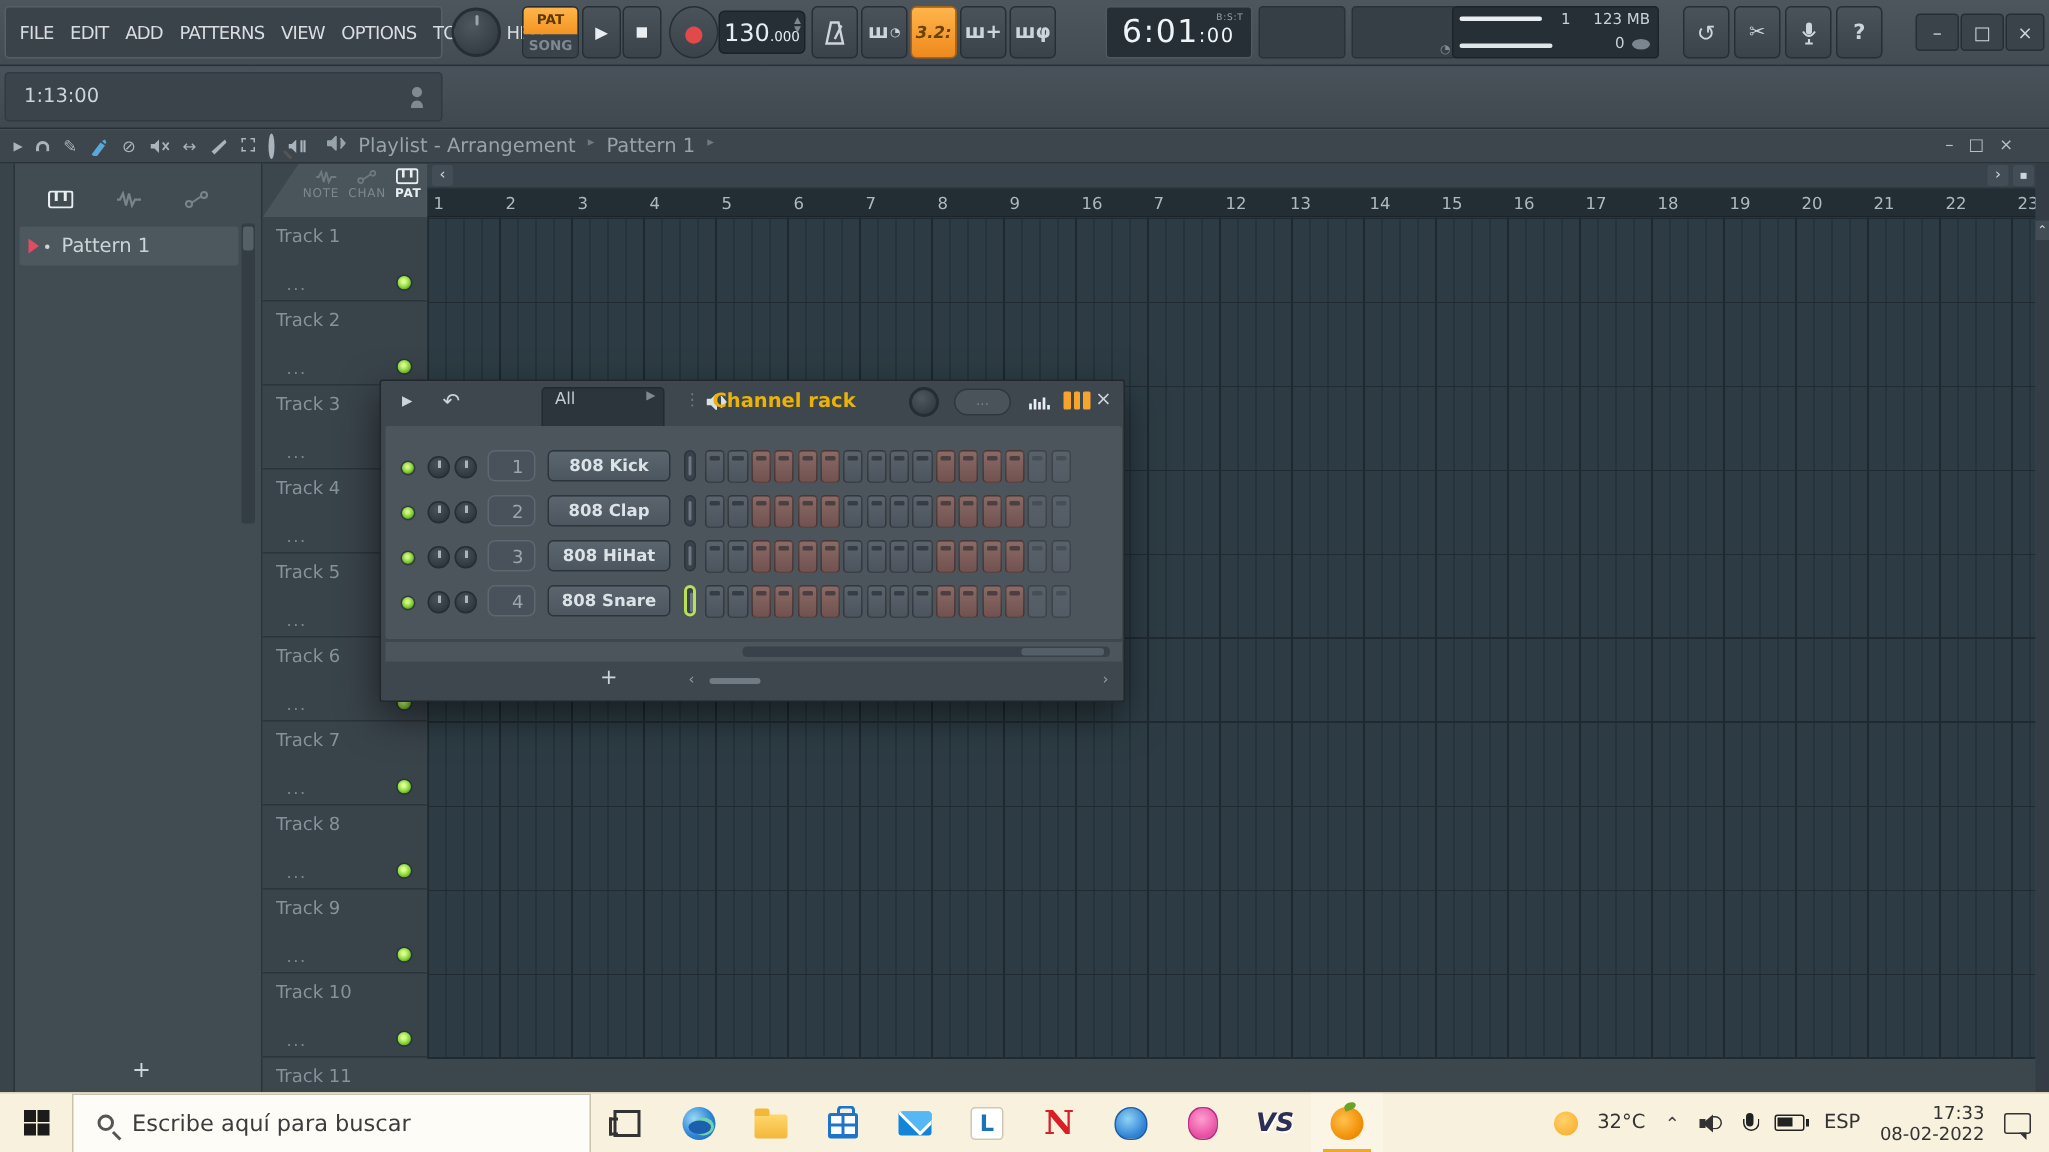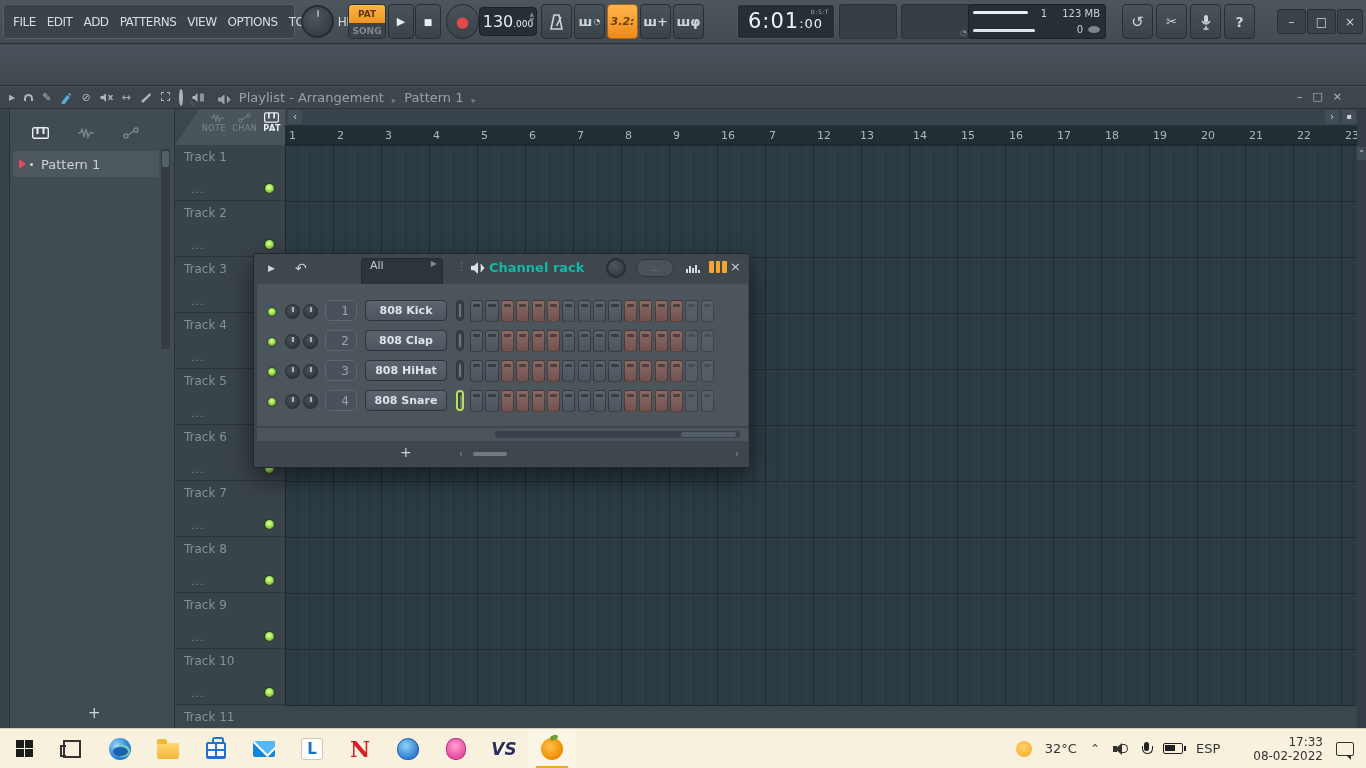--- a/index.html
+++ b/index.html
@@ -67,21 +67,21 @@
   #patsel .spin { position:absolute; right:3px; top:4px; font-size:6px; color:#5b656d; line-height:7px; }
   #news { position:absolute; left:1288px; top:47px; width:72px; height:36px; background:#3b434b; border:1px solid #2b333a;
           border-radius:3px; color:#a8b2ba; font-size:9px; padding:4px 0 0 6px; line-height:12px; }
   #news .ar { position:absolute; right:3px; top:13px; color:#7d878f; font-size:9px; }
 
   
   #playlist { position:absolute; left:0; top:87px; width:1366px; height:641px; background:#3c464d; }
   #pl-title { position:absolute; left:0; top:0; width:1366px; height:22px; background:#3d454d; border-bottom:1px solid #2b333a;
               display:flex; align-items:center; font-size:11px; color:#9ba5ac; }
   #pl-title .ticon { margin-left:9px; color:#aab4bb; font-size:11px; }
-  #pl-crumb { margin-left:14px; font-size:13px; color:#98a2a9; display:flex; gap:8px; align-items:flex-end; }
+  #pl-crumb { margin-left:14px; font-size:13px; color:#98a2a9; display:flex; gap:8px; align-items:flex-start; }
   #pl-winctl { position:absolute; right:14px; top:3px; color:#b6c0c6; font-size:11px; letter-spacing:10px; }
   #pl-side { position:absolute; left:10px; top:22px; width:165px; height:619px; background:#414b52; border-right:1px solid #2b333a; }
   #pl-edge { position:absolute; left:0; top:22px; width:10px; height:619px; background:#39434a; border-right:1px solid #2b333a; }
   #side-tabs { position:absolute; left:0; top:8px; width:165px; height:32px; display:flex; gap:28px; padding-left:22px; align-items:center; }
   #pattern-item { position:absolute; left:3px; top:42px; width:146px; height:26px; background:#4d575e; border-radius:2px;
                   color:#ccd3d8; font-size:13px; display:flex; align-items:center; }
   #pattern-item .tri { width:0; height:0; border-left:7px solid #e14b63; border-top:5px solid transparent; border-bottom:5px solid transparent; margin:0 4px 0 6px; }
   #pattern-item .dot { width:3px; height:3px; background:#cdd4da; border-radius:50%; margin-right:8px; }
   #side-sb { position:absolute; right:4px; top:40px; width:9px; height:200px; background:#343d44; border-radius:2px; }
   #side-sb .th { position:absolute; top:2px; left:1px; width:7px; height:16px; background:#555f66; border-radius:2px; }
@@ -112,21 +112,21 @@
   #pl-vsb { position:absolute; right:0; top:22px; width:9px; height:619px; background:#343d45; }
   #pl-vsb .up { position:absolute; top:38px; left:0; width:9px; height:13px; background:#434d55; color:#cdd4da; font-size:8px; text-align:center; line-height:13px; }
 
   
   #rack { position:absolute; left:253px; top:253px; width:497px; height:215px; background:#3e464e;
           border:1px solid #20272d; border-radius:2px; box-shadow:0 10px 26px rgba(0,0,0,.5); }
   #rack-title { position:absolute; left:0; top:0; width:100%; height:28px; display:flex; align-items:center; color:#cdd4da; }
   #rack-filter { position:absolute; left:107px; top:4px; width:82px; height:34px; background:#2c343c; border:1px solid #232a31;
                  border-radius:3px; color:#c3cbd1; font-size:11px; display:flex; align-items:flex-start; padding-left:8px; }
   #rack-filter .ar { position:absolute; right:5px; font-size:8px; color:#7f8991; }
-  #rack-name { position:absolute; left:235px; top:6px; font-size:13px; font-weight:bold; color:#14b8a6; }
+  #rack-name { position:absolute; left:221px; top:6px; font-size:13px; font-weight:bold; color:#eab308; }
   #rack-knob { position:absolute; left:355px; top:4px; width:20px; height:20px; }
   #rack-disp { position:absolute; left:382px; top:5px; width:38px; height:18px; background:#4a525a; border:1px solid #30383f;
                border-radius:9px; color:#79838b; font-size:9px; display:flex; align-items:center; justify-content:center; }
   #rack-body { position:absolute; left:3px; top:30px; width:491px; height:142px; background:#4c545c; border-radius:2px; }
   .ch-row { position:absolute; left:0; width:491px; height:30px; }
   .ch-led { position:absolute; left:10px; top:11px; width:10px; height:10px; border-radius:50%;
             background:radial-gradient(circle at 45% 40%, #d2f57f 15%, #7ecb33 55%, #38640f 90%); border:1.5px solid #323b42; }
   .ch-knob { position:absolute; top:8px; width:15px; height:15px; border-radius:50%;
              background:radial-gradient(circle at 42% 35%, #49525a, #2f373e 75%); border:1px solid #262d33; }
   .ch-knob::after { content:""; position:absolute; left:6px; top:2px; width:1.5px; height:5px; background:#aab4bb; }
@@ -193,21 +193,21 @@
   .spk { width:16px; height:14px; position:relative; }
   .spk::before { content:""; position:absolute; left:0; top:4px; width:4px; height:6px; background:#333; }
   .spk::after { content:""; position:absolute; left:2px; top:1px; border-right:7px solid #333; border-top:6px solid transparent; border-bottom:6px solid transparent; }
   .spk i { position:absolute; right:1px; top:2px; width:7px; height:9px; border:1.5px solid #333; border-left:none; border-radius:0 7px 7px 0; }
   .micro { width:8px; height:12px; position:relative; margin-top:-2px;}
   .micro::before { content:""; position:absolute; left:2px; top:0; width:5px; height:9px; background:#222; border-radius:3px; }
   .micro::after { content:""; position:absolute; left:0; top:4px; width:9px; height:7px; border:1.5px solid #222; border-top:none; border-radius:0 0 6px 6px; }
   .batt { width:20px; height:11px; border:1.5px solid #222; border-radius:2px; position:relative; }
   .batt::after { content:""; position:absolute; right:-4px; top:2px; width:2px; height:5px; background:#222; }
   .batt i { position:absolute; left:1px; top:1px; width:10px; height:6px; background:#222; }
-  #clockblock { text-align:right; font-size:12px; line-height:14px;margin-left:20px; }
+  #clockblock { text-align:right; font-size:12px; line-height:14px; }
   .bubble { width:18px; height:14px; border:1.5px solid #333; border-radius:2px; position:relative; }
   .bubble::after { content:""; position:absolute; right:2px; bottom:-5px; border-top:5px solid #333; border-left:5px solid transparent; }
 
   svg.ic { display:block; }
 </style>
 </head>
 <body>
 
 <div id="root">
 
@@ -301,20 +301,26 @@
       </div>
     <div class="winctl" style="left:1307px;">
         <span>□</span>
       </div>
     <div class="winctl" style="left:1337px; width:26px;">
         <span>×</span>
       </div>
   </div>
 
   <div id="bar2">
+    <div id="hintpanel">
+      <span>1:13:00</span>
+      <svg class="bust" viewBox="0 0 12 16">
+          <path d="M6 1 a3.4 3.4 0 0 1 0 6.8 a3.4 3.4 0 0 1 0 -6.8 M2 15 q0-5 4-5 q4 0 4 5 Z" fill="#7f8a92"></path>
+        </svg>
+    </div>
     <div class="knob" style="left:300px; top:48px; width:35px; height:35px;">
         <i></i>
       </div>
     <div id="slider">
         <div class="handle"></div>
       </div>
 
     <div class="tbtn b2btn orange" style="left:541px;">
       <svg class="ic" width="16" height="13" viewBox="0 0 16 13">
           <rect x="0.7" y="0.7" width="14.6" height="11.6" fill="none" stroke="#6b4100" stroke-width="1.4"></rect>
@@ -783,20 +789,24 @@
 
   <div id="taskbar">
     <div id="start">
         <div class="winlogo">
           <i></i>
           <i></i>
           <i></i>
           <i></i>
         </div>
       </div>
+    <div id="searchbox">
+      <span class="mag"></span>
+      <span style="color:#3c3c3c;">Escribe aquí para buscar</span>
+    </div>
     <div class="tapp">
         <span class="tv"></span>
       </div>
     <div class="tapp">
         <span class="edge"></span>
       </div>
     <div class="tapp">
         <span class="folder"></span>
       </div>
     <div class="tapp">

